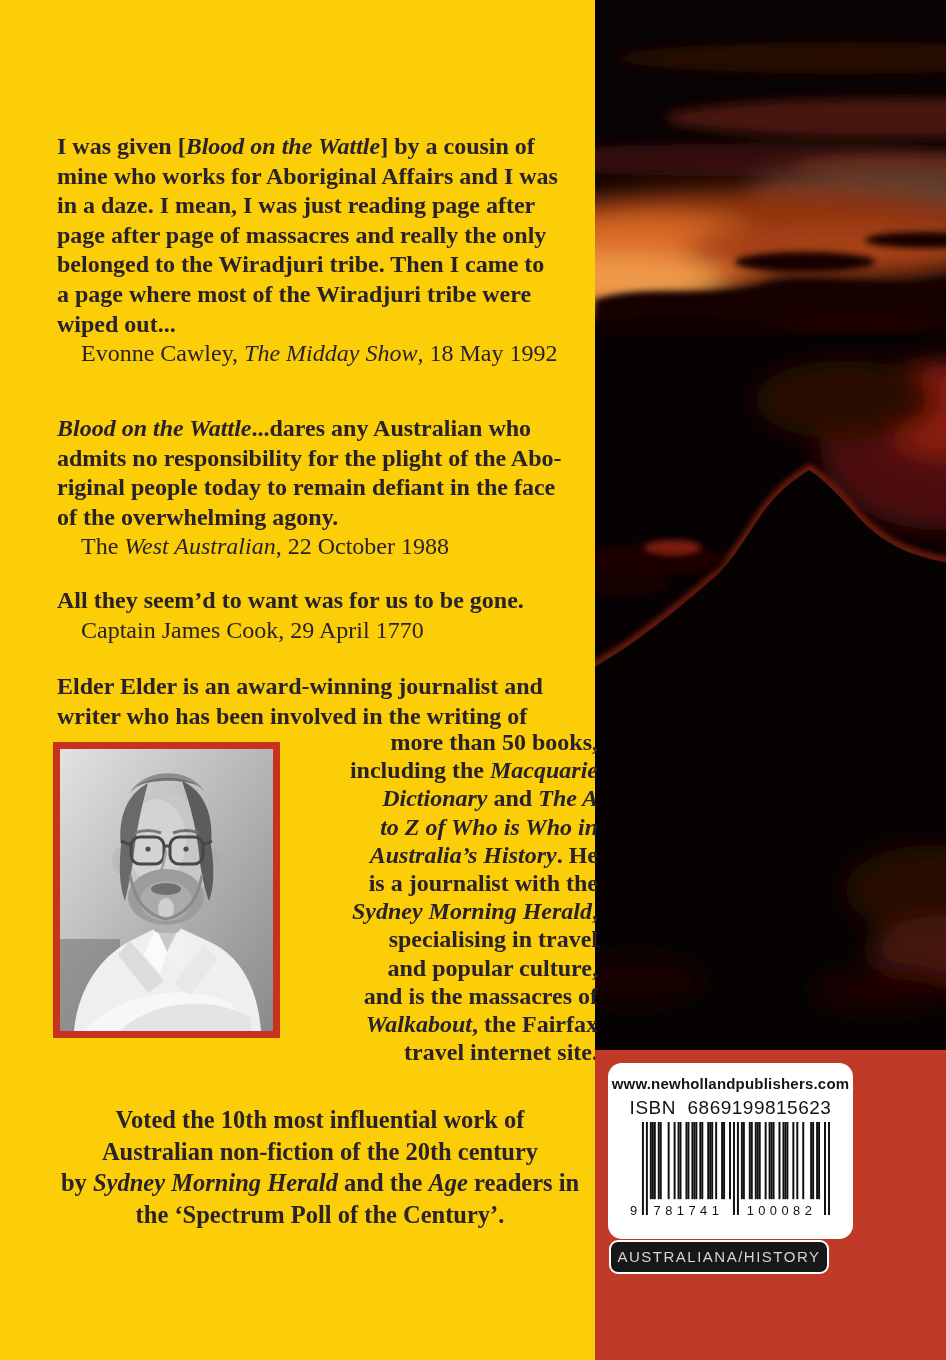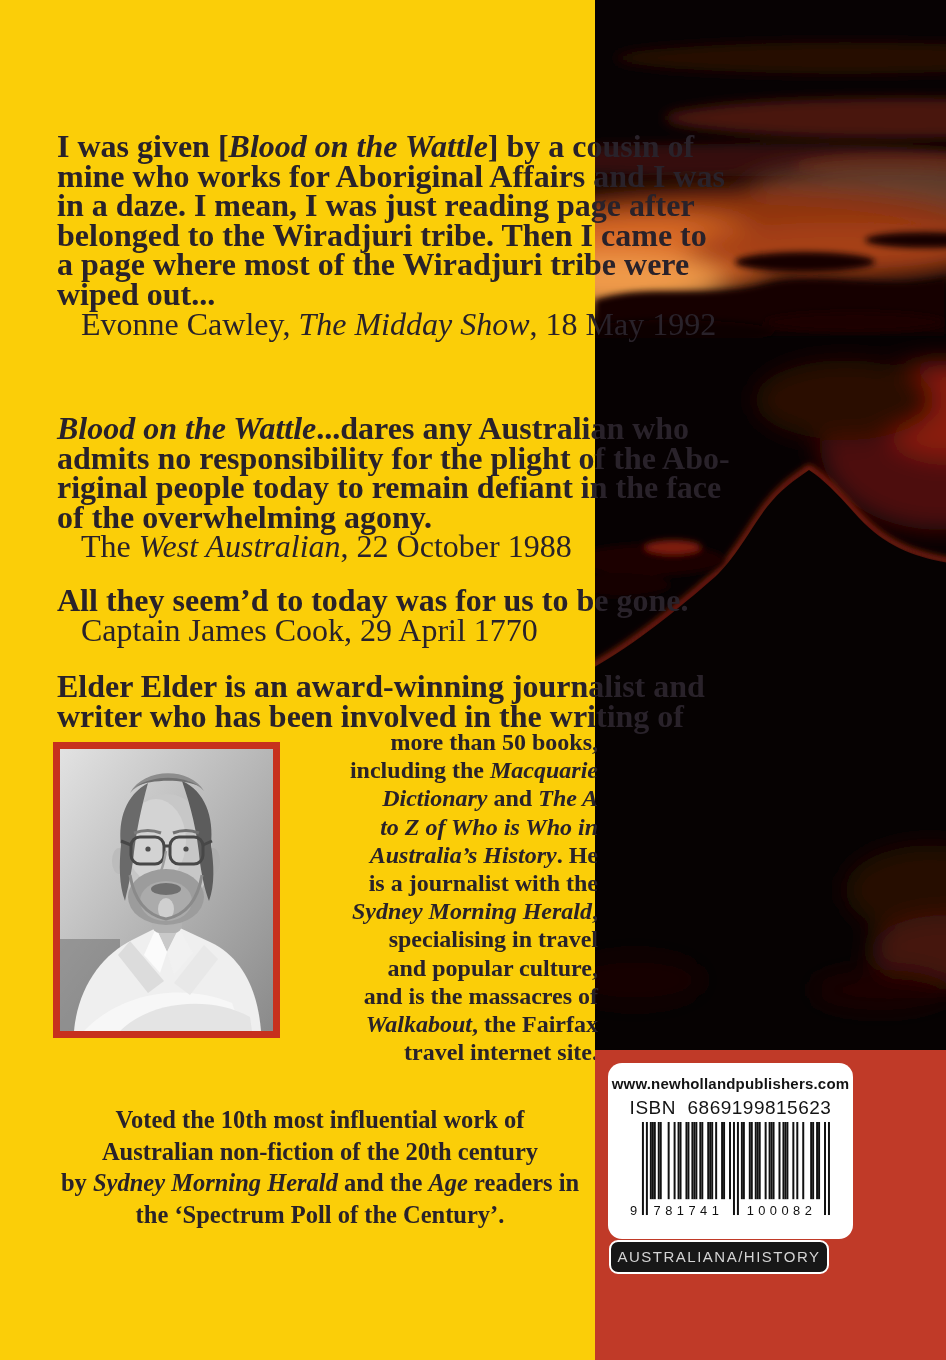--- a/index.html
+++ b/index.html
@@ -4,21 +4,21 @@
 <style>
   html,body{margin:0;padding:0;background:#444;}
   .cover{
     position:relative;width:946px;height:1360px;margin:0 auto;
     background:#fbce08;overflow:hidden;
     font-family:"Liberation Serif",serif;color:#29222a;
   }
   .block{position:absolute;}
   .line{white-space:nowrap;}
   
-  .q{font-weight:bold;font-size:32px;line-height:29.6px;}
+  .q{font-weight:bold;font-size:24px;line-height:29.6px;}
   .attr{font-weight:normal;padding-left:24px;}
   
   .bio-col{font-weight:bold;font-size:24px;line-height:28.2px;text-align:right;}
   
   .award{font-weight:bold;font-size:24.5px;line-height:31.6px;text-align:center;}
   
   .sky{position:absolute;left:595px;top:0;width:351px;height:1050px;display:block;}
   
   .red-panel{position:absolute;left:595px;top:1050px;width:351px;height:310px;background:#c03a28;}
   
@@ -102,40 +102,41 @@
       <ellipse cx="285" cy="990" rx="70" ry="20" fill="#1b0504"></ellipse>
       <ellipse cx="40" cy="980" rx="70" ry="26" fill="#150404"></ellipse>
     </g>
   </svg>
 
   <section class="block q" style="left:57px;top:132px;width:530px">
     <div>
         <div class="line">I was given [<i>Blood on the Wattle</i>] by a cousin of</div>
         <div class="line">mine who works for Aboriginal Affairs and I was</div>
         <div class="line">in a daze. I mean, I was just reading page after</div>
+        <div class="line">page after page of massacres and really the only</div>
         <div class="line">belonged to the Wiradjuri tribe. Then I came to</div>
         <div class="line">a page where most of the Wiradjuri tribe were</div>
         <div class="line">wiped out...</div>
       </div>
     <div class="line attr">Evonne Cawley, <i>The Midday Show</i>, 18 May 1992</div>
   </section>
 
   <section class="block q" style="left:57px;top:414px;width:530px">
     <div>
         <div class="line"><i>Blood on the Wattle</i>...dares any Australian who</div>
         <div class="line">admits no responsibility for the plight of the Abo-</div>
         <div class="line">riginal people today to remain defiant in the face</div>
         <div class="line">of the overwhelming agony.</div>
       </div>
     <div class="line attr">The <i>West Australian</i>, 22 October 1988</div>
   </section>
 
   <section class="block q" style="left:57px;top:586px;width:530px">
     <div>
-        <div class="line">All they seem’d to today was for us to be gone.</div>
+        <div class="line">All they seem’d to want was for us to be gone.</div>
       </div>
     <div class="line attr">Captain James Cook, 29 April 1770</div>
   </section>
 
   <section class="block q" style="left:57px;top:672px;width:530px">
     <div>
         <div class="line">Elder Elder is an award-winning journalist and</div>
         <div class="line">writer who has been involved in the writing of</div>
       </div>
   </section>

